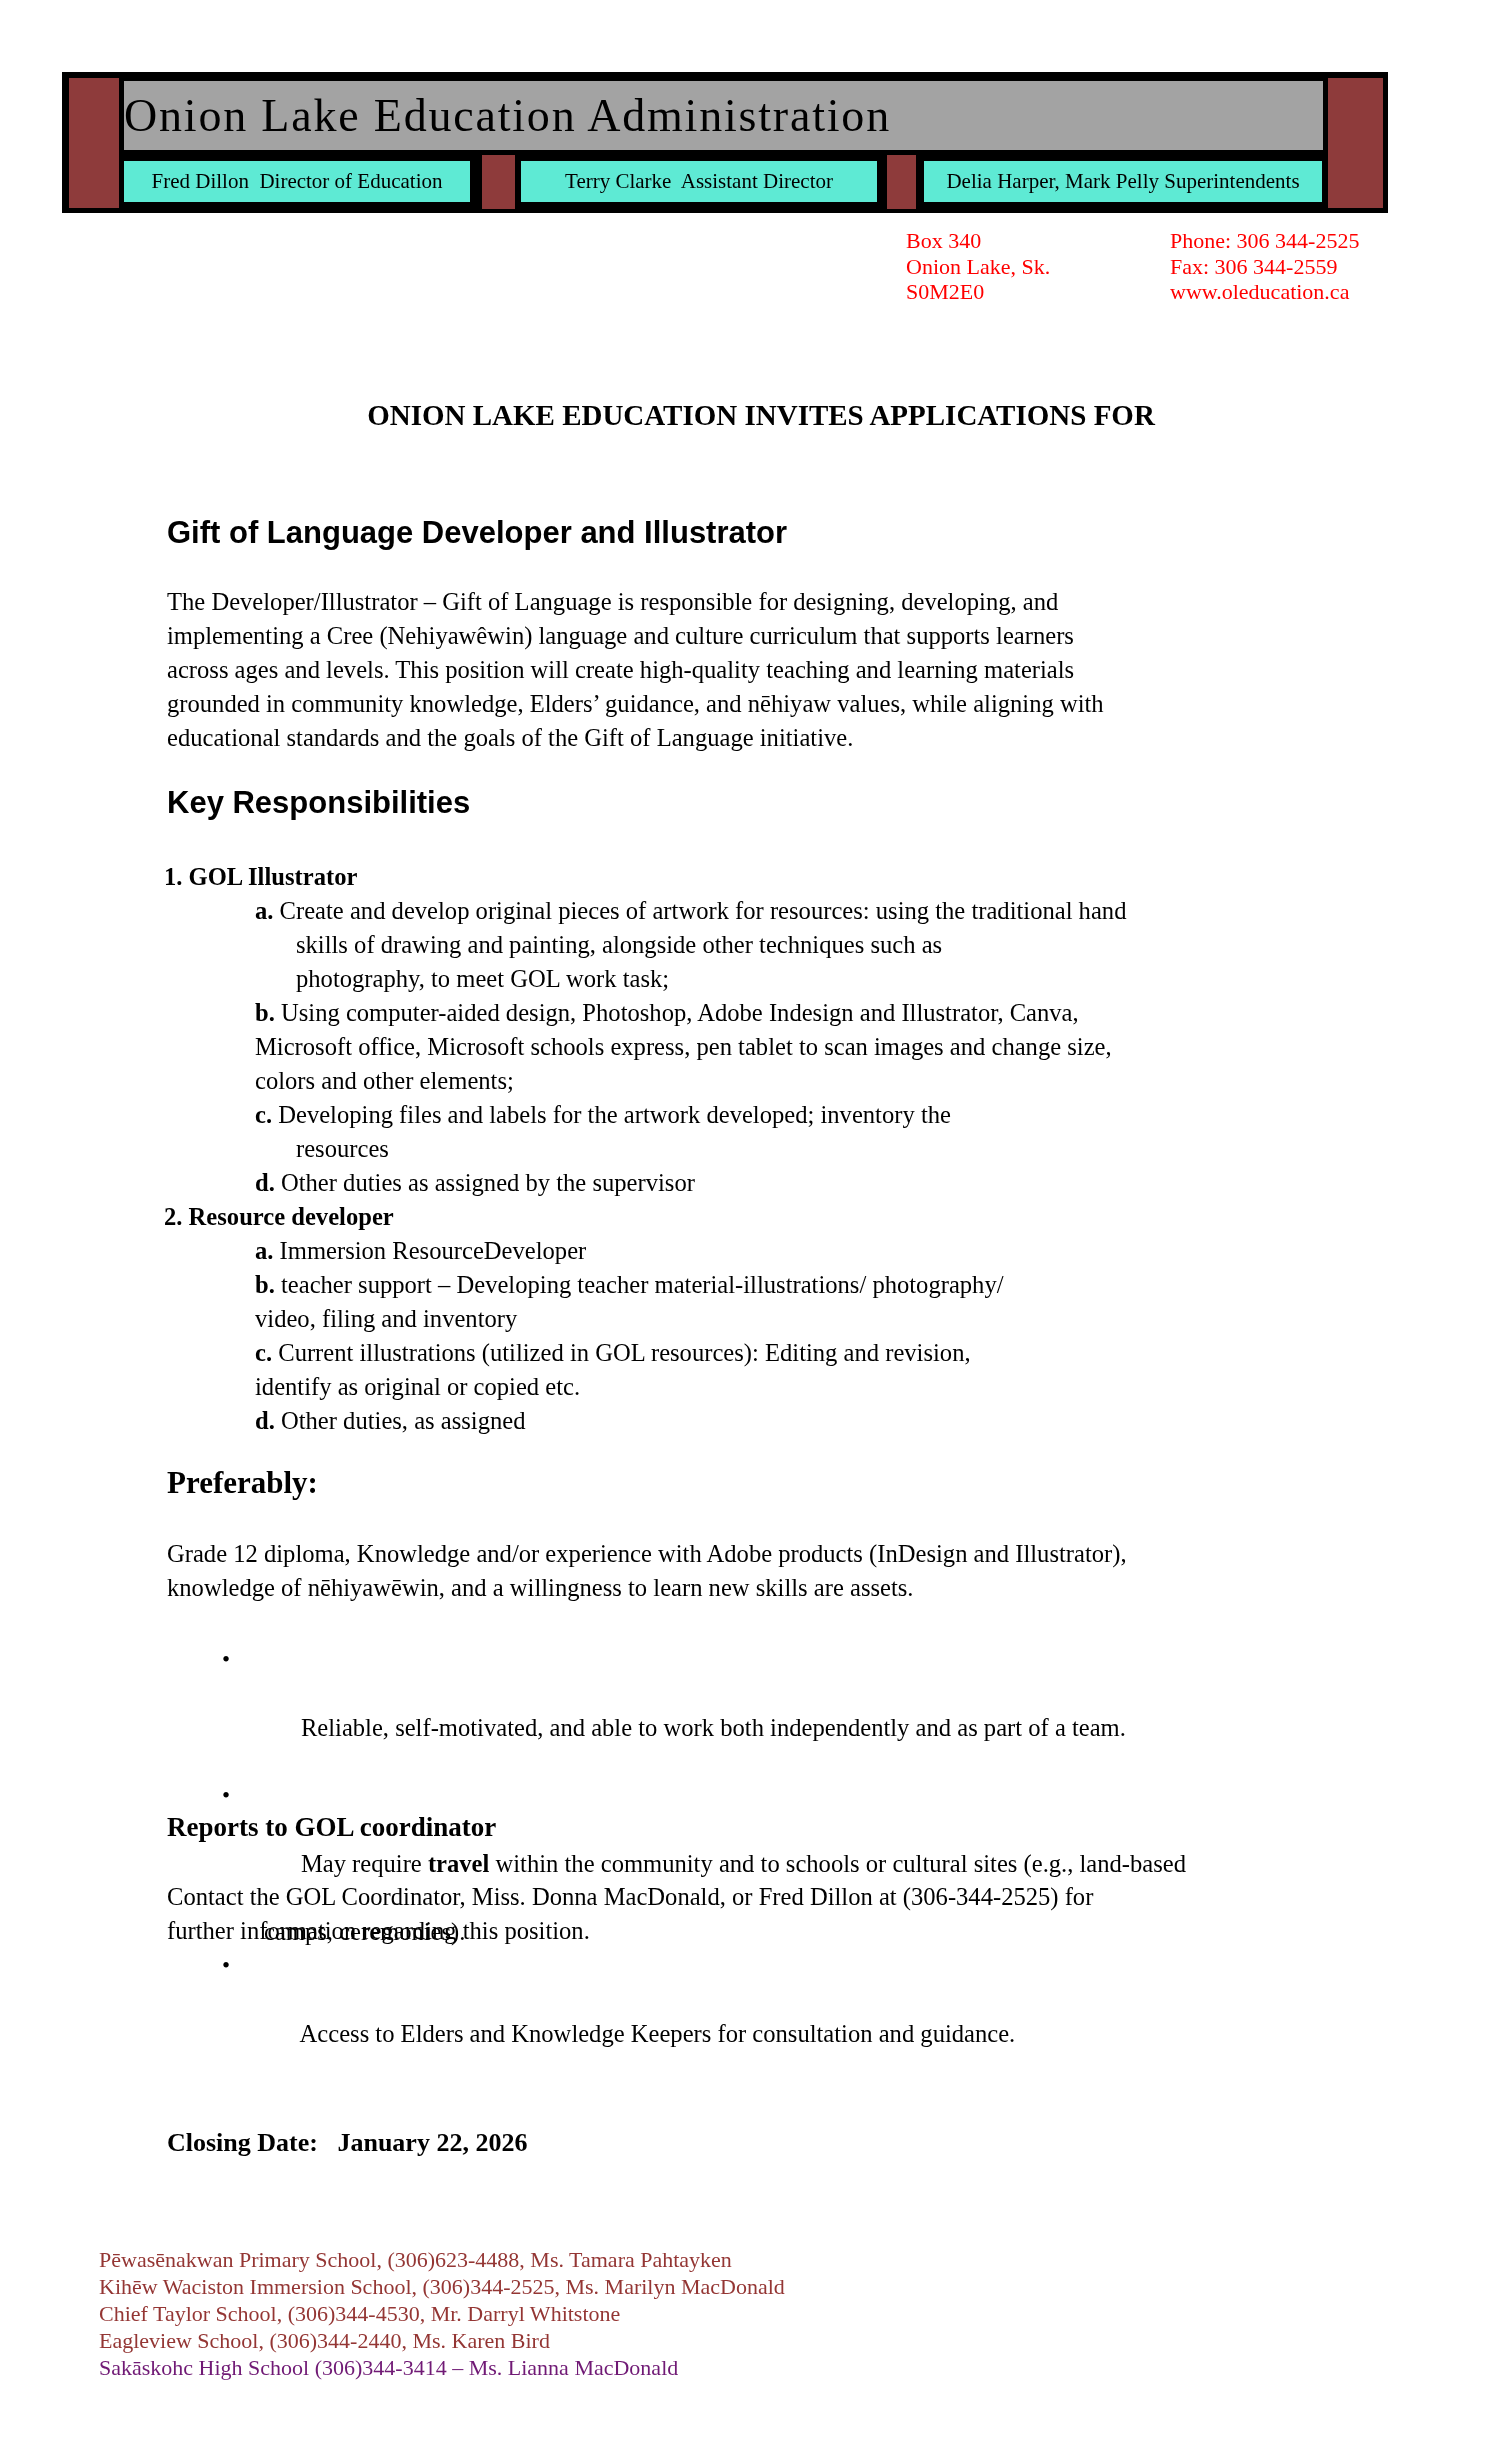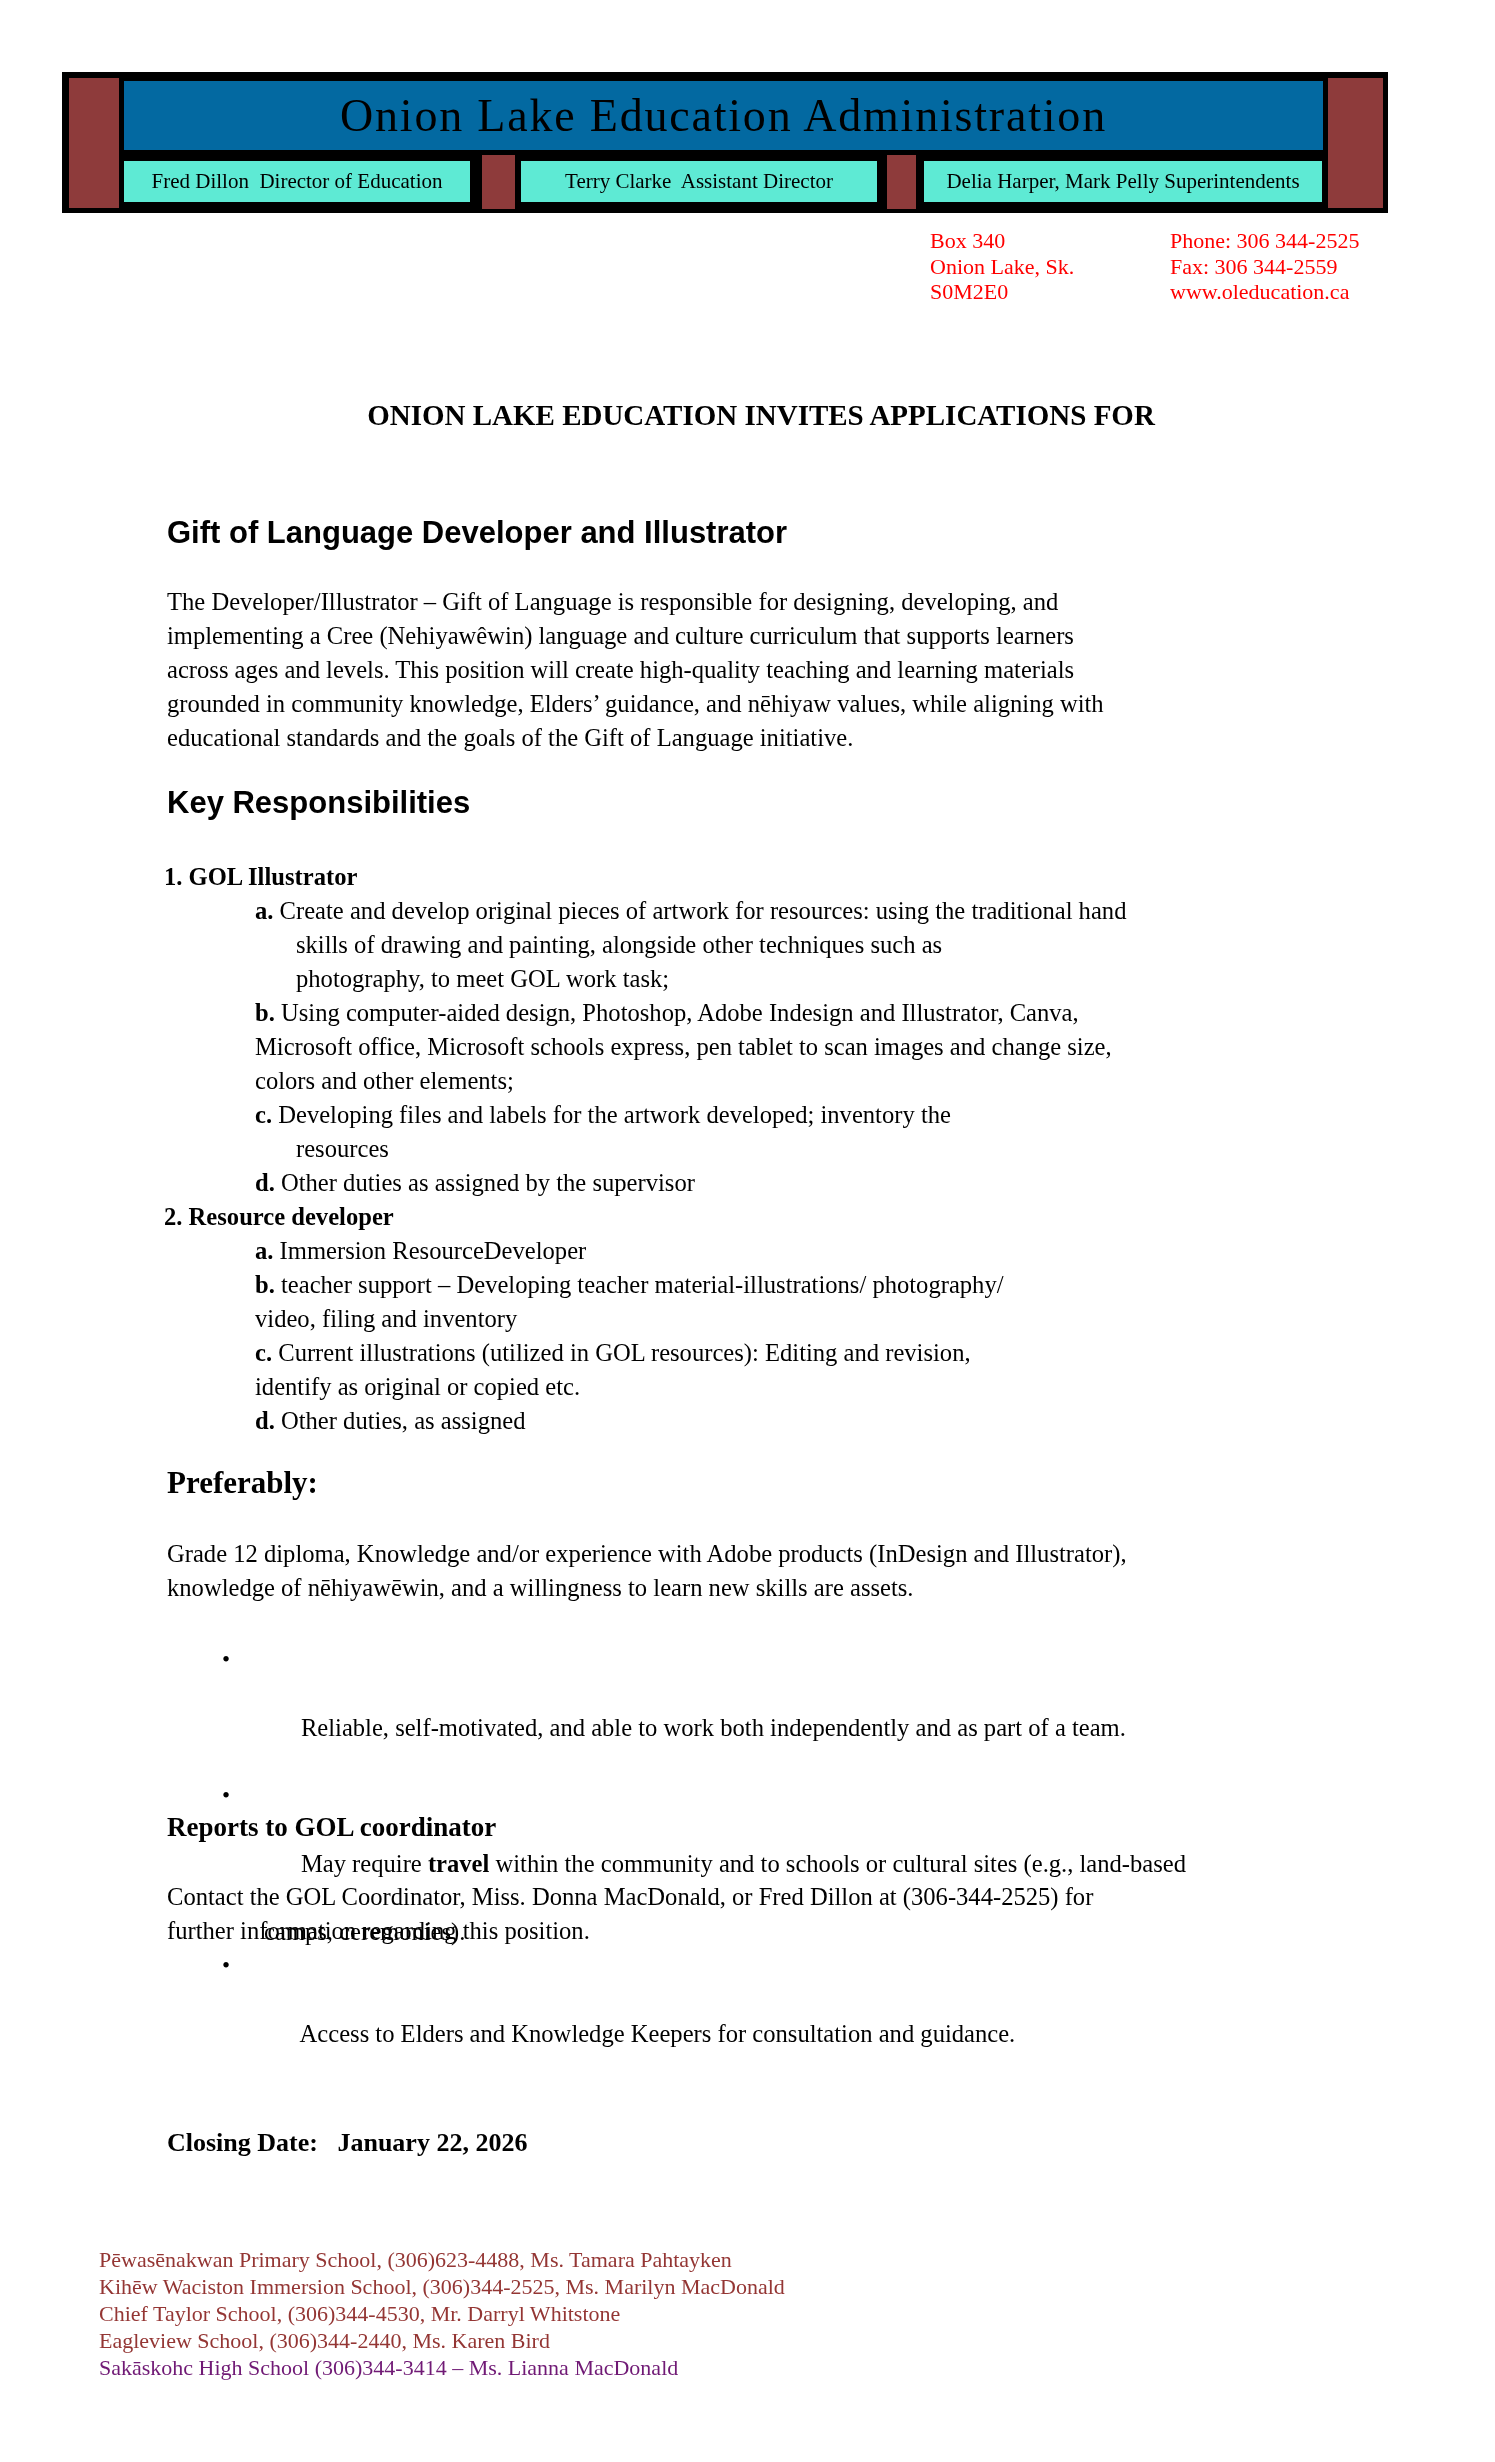--- a/index.html
+++ b/index.html
@@ -5,35 +5,35 @@
   html,body{margin:0;padding:0;background:#ffffff;}
   .page{position:relative;width:1495px;height:2462px;background:#ffffff;overflow:hidden;
         font-family:"Liberation Serif", serif;color:#000;}
   .line{white-space:pre;}
 
   
   .hdr{position:absolute;left:62px;top:72px;width:1326px;height:141px;background:#000;}
   .hdr .maroon{position:absolute;background:#8e3b3b;}
   .bar-left{left:7px;top:6.2px;width:50px;height:130px;}
   .bar-right{left:1266px;top:6.2px;width:55px;height:130px;}
-  .titlebox{position:absolute;left:62px;top:8.8px;width:1199px;height:69px;background:#0369a1;
-            display:flex;align-items:center;justify-content:center;}
+  .titlebox{position:absolute;left:62px;top:8.8px;width:1199px;height:69px;background:#a3a3a3;
+            display:flex;align-items:center;}
   .banner-title{font-size:46px;letter-spacing:1.8px;white-space:pre;}
   .nbox{position:absolute;top:89px;height:41px;background:#5eead4;
         display:flex;align-items:center;justify-content:center;font-size:21px;}
   .nb1{left:62px;width:346px;}
   .nb2{left:459px;width:356px;}
   .nb3{left:862px;width:398px;}
   .sep{position:absolute;top:83px;height:54px;background:#8e3b3b;}
   .sp1{left:420px;width:33px;}
   .sp2{left:825px;width:29px;}
 
   
   .contact{position:absolute;top:228px;color:#ff0000;font-size:22px;line-height:25.5px;}
-  .c-addr{left:906px;margin-left:24px;}
+  .c-addr{left:906px;}
   .c-comm{left:1170px;}
 
   
   .doc-title{position:absolute;left:176px;top:396px;width:1170px;text-align:center;
              font-weight:bold;font-size:29px;line-height:39px;}
   .h-sans{position:absolute;left:167px;font-family:"Liberation Sans", sans-serif;
           font-weight:bold;font-size:31px;}
   .body-block{position:absolute;left:167px;font-size:24.6px;line-height:34px;}
   .row{position:relative;white-space:pre;}
   .ind1{padding-left:91px;}

